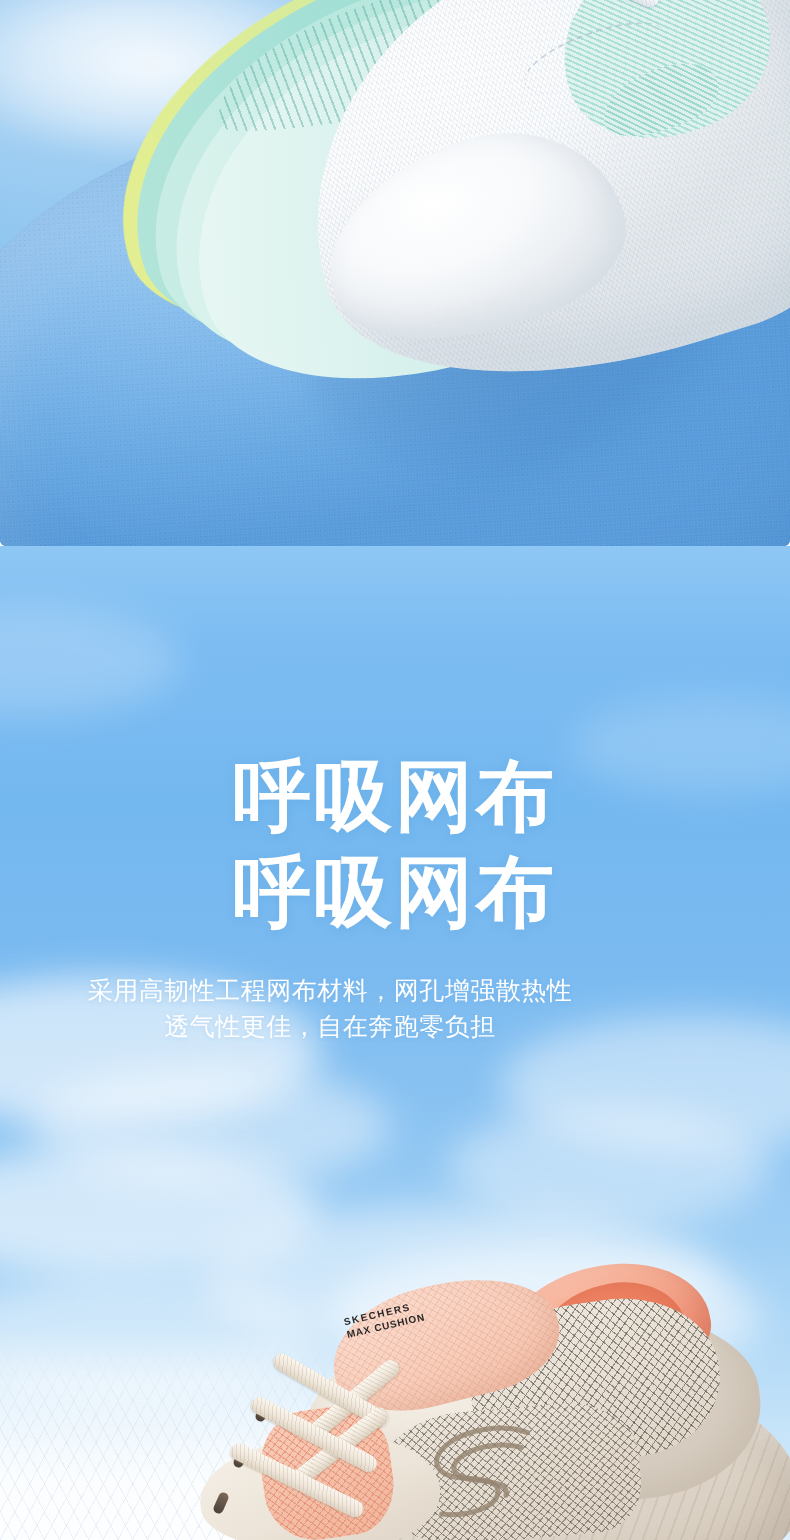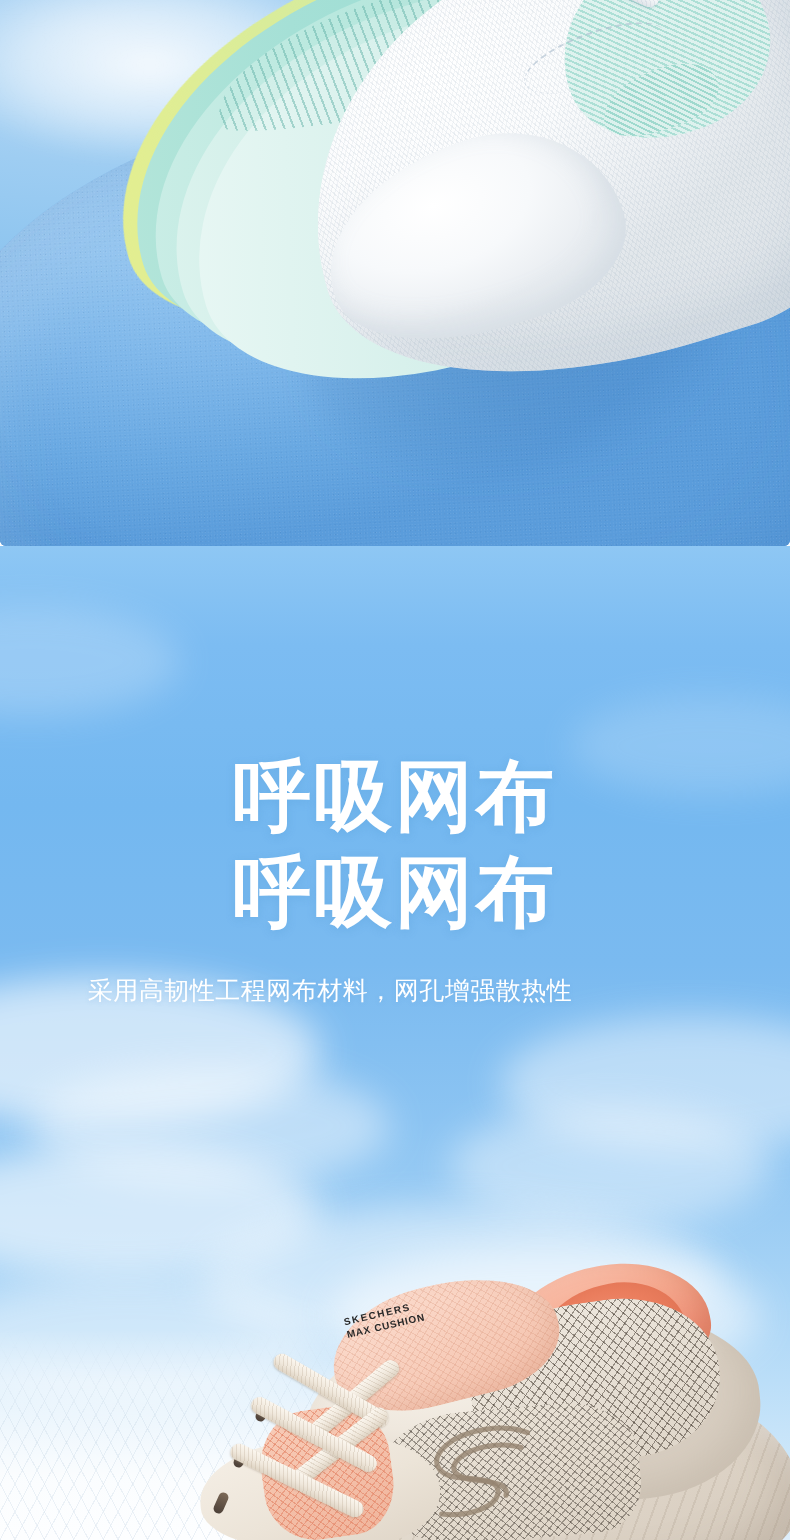--- a/index.html
+++ b/index.html
@@ -384,20 +384,21 @@
     <div class="floor"></div>
   </div>
 
   <div class="headline">
     <div class="hl-line">呼吸网布</div>
     <div class="hl-line">呼吸网布</div>
   </div>
 
   <div class="subline">
     <div>采用高韧性工程网布材料，网孔增强散热性</div>
+    <div>透气性更佳，自在奔跑零负担</div>
   </div>
 
   <div class="shoe-bot">
     <div class="b-midsole"></div>
     <div class="b-upper"></div>
     <div class="b-collar"></div>
     <div class="b-collar-in"></div>
     <div class="b-mesh"></div>
     <div class="b-sidepanel"></div>
 

